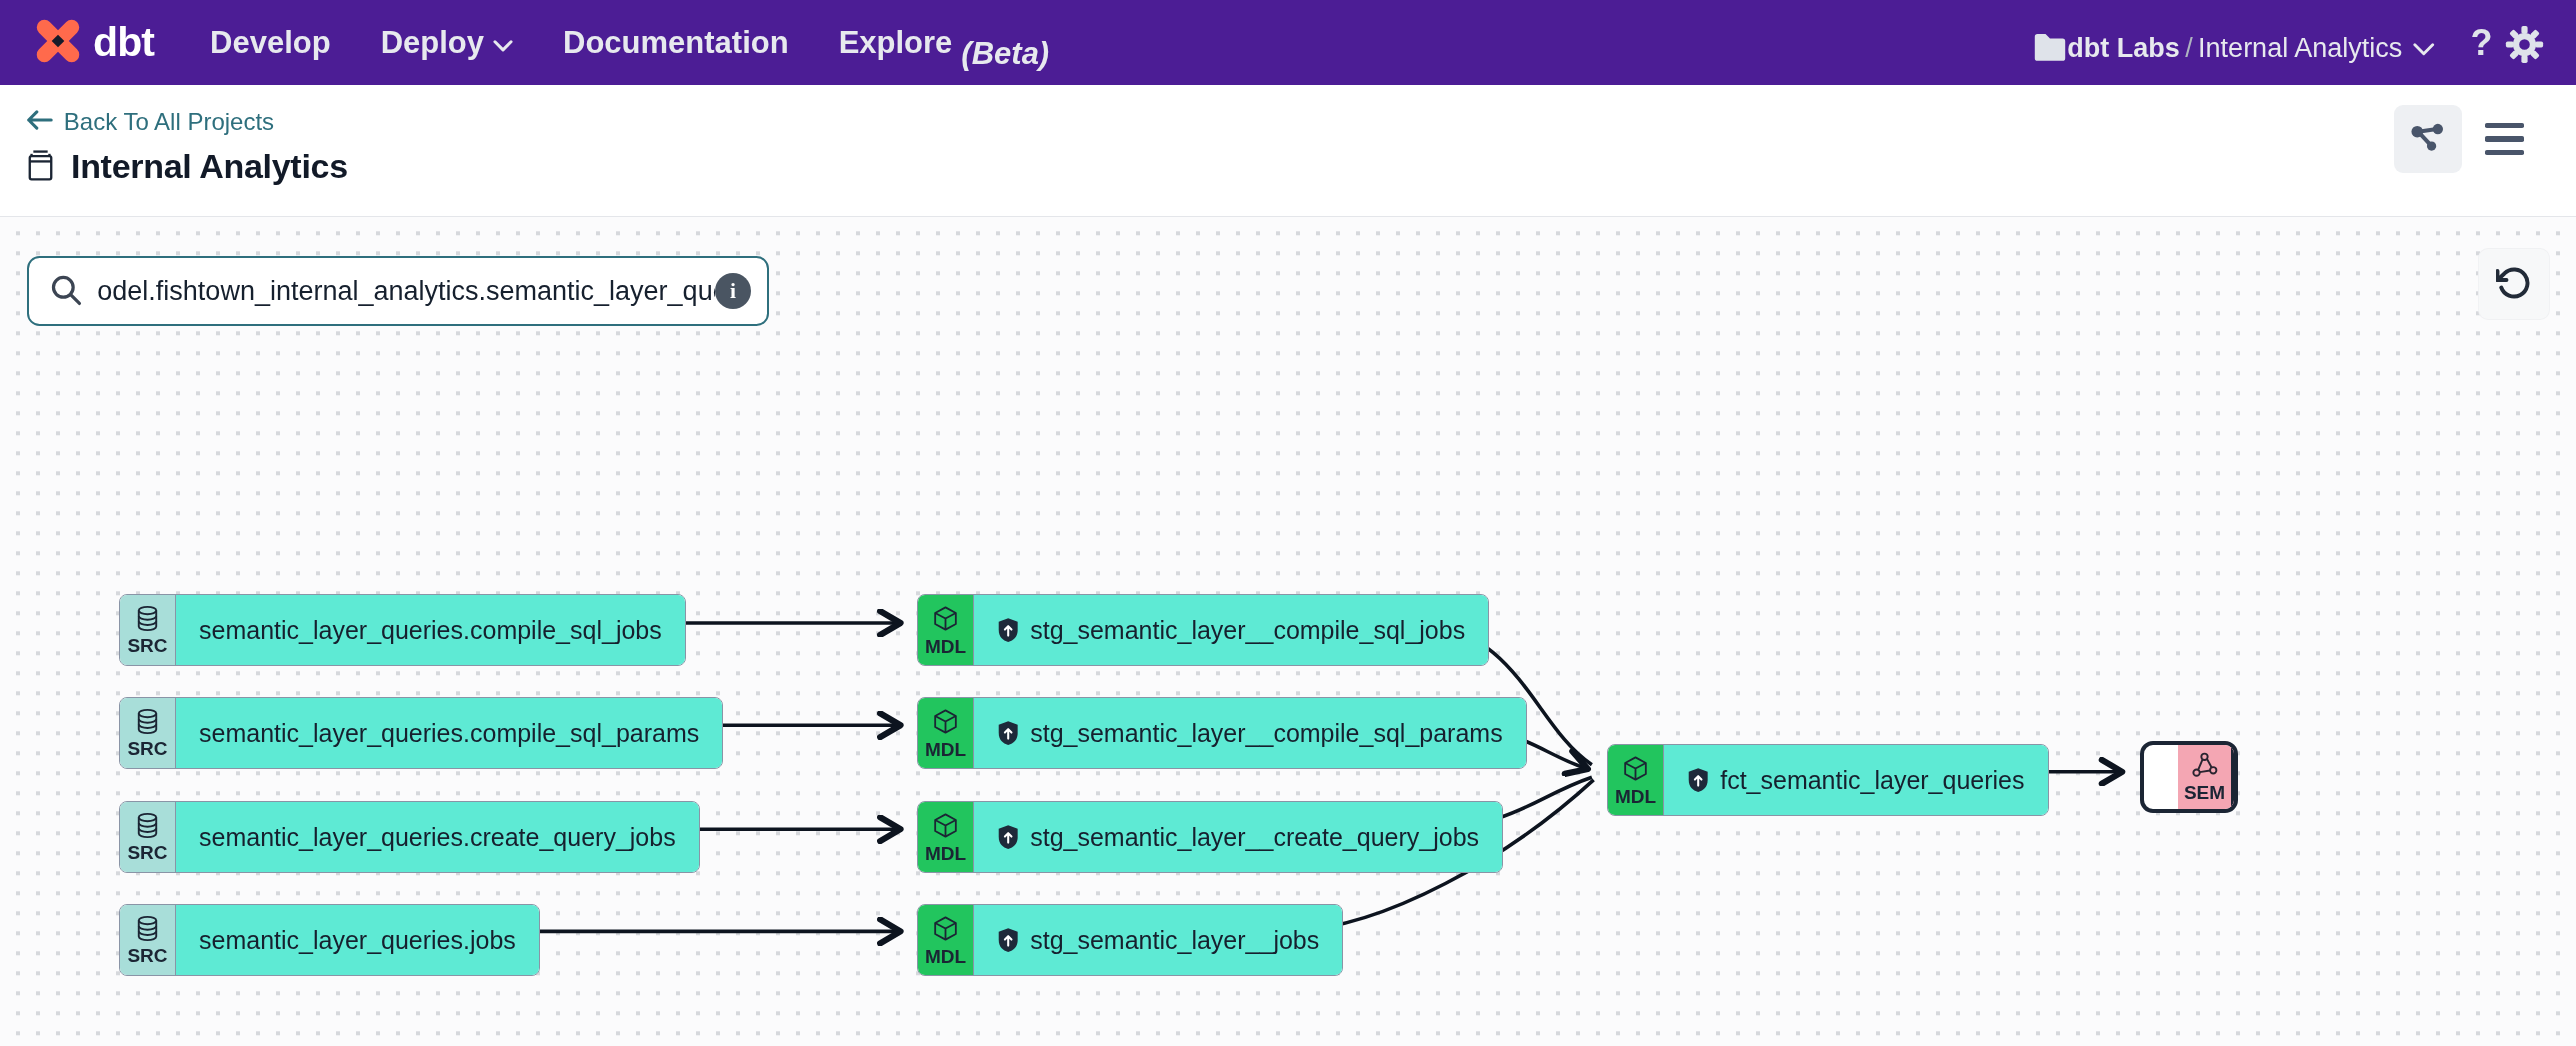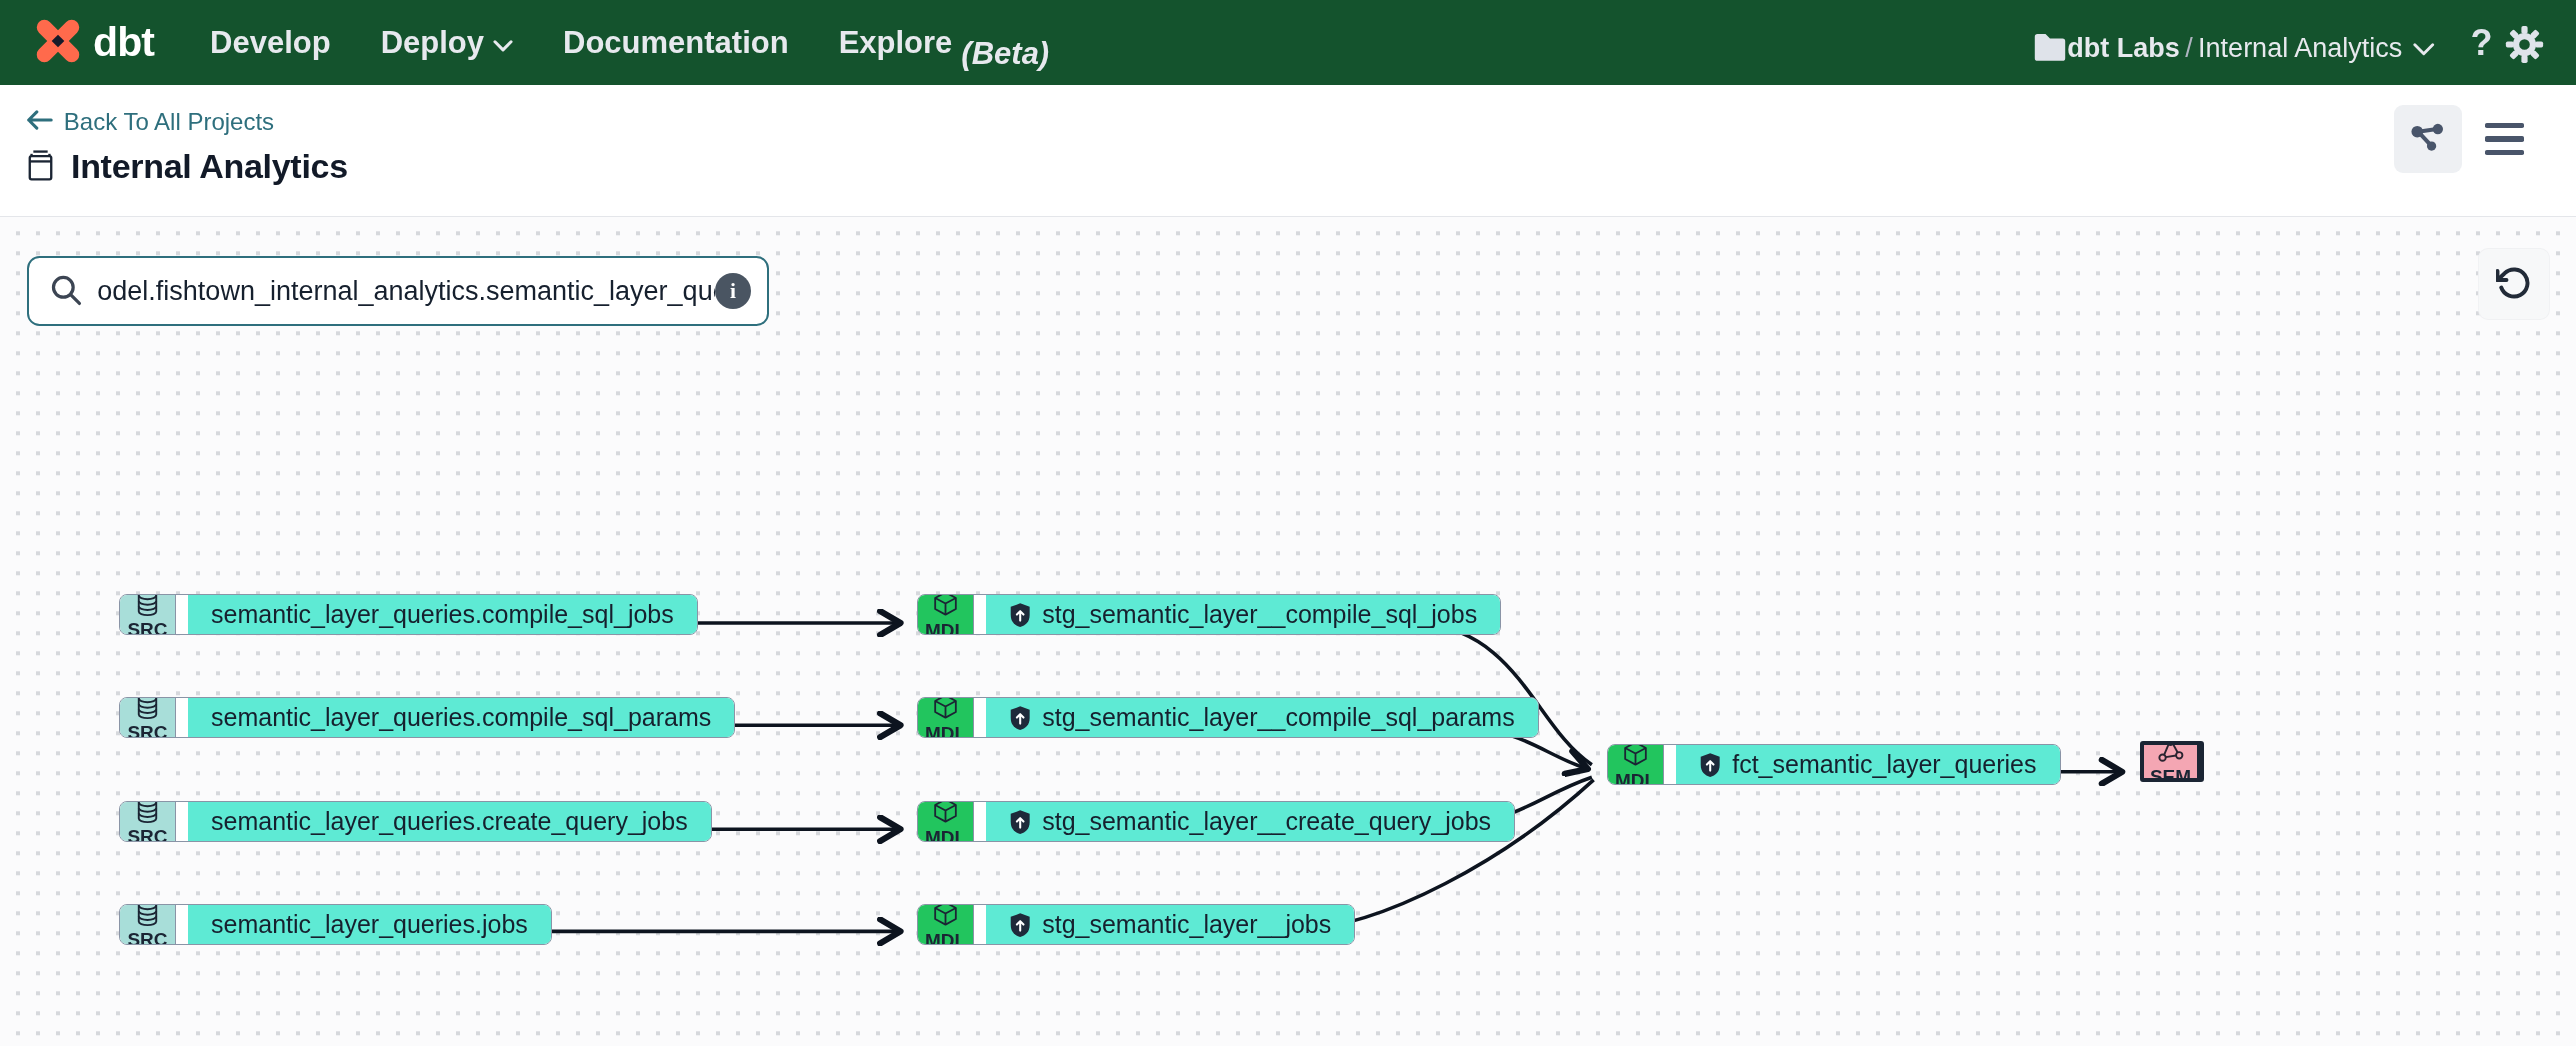--- a/index.html
+++ b/index.html
@@ -1,20 +1,20 @@
 <!DOCTYPE html>
 <html style="font-size:14.3px"><head>
 <meta charset="utf-8">
 <style>
   * { margin:0; padding:0; box-sizing:border-box; }
   html,body { width:2576px; height:1047px; overflow:hidden; background:#fff;
     font-family:"Liberation Sans", sans-serif; }
 
   
-  .navbar { position:relative; width:100%; height:85px; background:#14532d;
+  .navbar { position:relative; width:100%; height:85px; background:#4c1d95;
     display:flex; align-items:center; padding:0 32px; color:#e7e9ee; }
   .logo { display:flex; align-items:center; gap:9px; margin-right:56px; cursor:pointer; }
   .logo-word { font-size:41px; font-weight:bold; color:#fff; letter-spacing:-0.9px; }
   .nav-items { display:flex; align-items:center; gap:50px; }
   .nav-item { font-size:31px; font-weight:600; color:#e7e9ee; display:flex; align-items:center;
     gap:9px; cursor:pointer; white-space:nowrap; }
   .nav-item .beta { font-style:italic;margin-top:22px; }
   .nav-right { margin-left:auto; display:flex; align-items:flex-end; }
   .crumb-org { font-size:27px; font-weight:bold; display:flex; align-items:center; gap:12.5px; }
   .crumb-sep { font-size:27px; color:#aeb4c0; margin:0 5.4px; }
@@ -50,31 +50,31 @@
   .info-chip { width:36px; height:36px; border-radius:50%; background:#4a5562; color:#fff;
     font-size:21.5px; font-weight:bold; display:flex; align-items:center; justify-content:center;
     font-family:"Liberation Serif", serif; flex:0 0 auto; cursor:pointer; }
   .reset-btn { position:absolute; right:27px; top:32px; z-index:3; width:70px; height:70px;
     background:#f7f8f9; border:none; border-radius:9px; display:flex; align-items:center;
     justify-content:center; cursor:pointer; box-shadow:0 0 0 0.9px #f0f1f3; }
 
   .edges { position:absolute; left:0; top:0; z-index:1; pointer-events:none; }
 
   
-  .node { position:absolute; z-index:2; display:inline-flex; align-items:stretch; height:41px;
+  .node { position:absolute; z-index:2; display:inline-flex; align-items:stretch; height:72px;
     background:#fff; border:1.8px solid #8a94a6; border-radius:8px; overflow:hidden;
-    cursor:pointer; white-space:nowrap;gap:12px; }
+    cursor:pointer; white-space:nowrap; }
   .node .badge { width:56px; display:flex; flex-direction:column; align-items:center;
     justify-content:center; gap:0.9px; border-right:1.8px solid #8a94a6; flex:0 0 auto; }
   .node .btext { font-size:19px; font-weight:600; color:#1b2534; line-height:1; }
   .node .nlabel { display:flex; align-items:center; gap:10.8px; padding:0 23px; font-size:25px;
     color:#16202e; background:#5eead4; }
   .node.src .badge { background:#a8ded9; }
   .node.mdl .badge { background:#22c55e; }
-  .node.sem { border:4.5px solid #1b2534; border-radius:3px; }
+  .node.sem { border:4.5px solid #1b2534; border-radius:13px;padding-left:34px; }
   .node.sem .badge { background:#f4a6b3; border-right:3.6px solid #1b2534; }
   .shield { display:flex; align-items:center; }
 </style>
 </head>
 <body>
 
 <div class="navbar">
   <div class="logo">
     <span>
       <svg width="52" height="52" viewBox="0 0 58 58">

